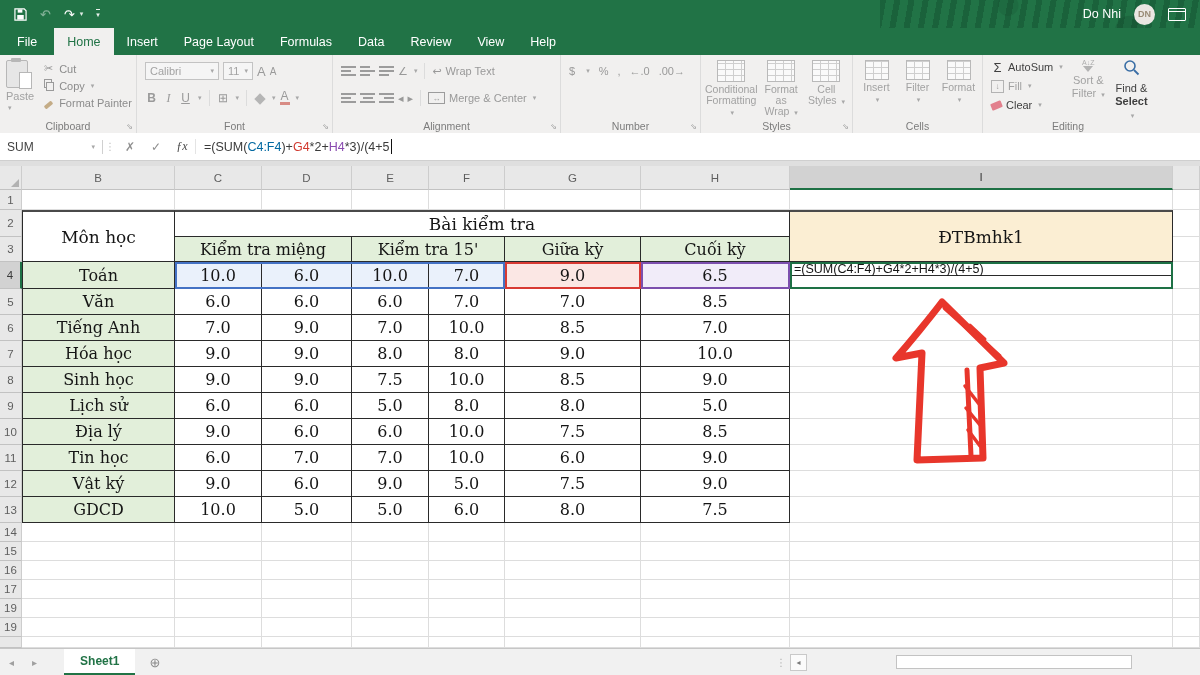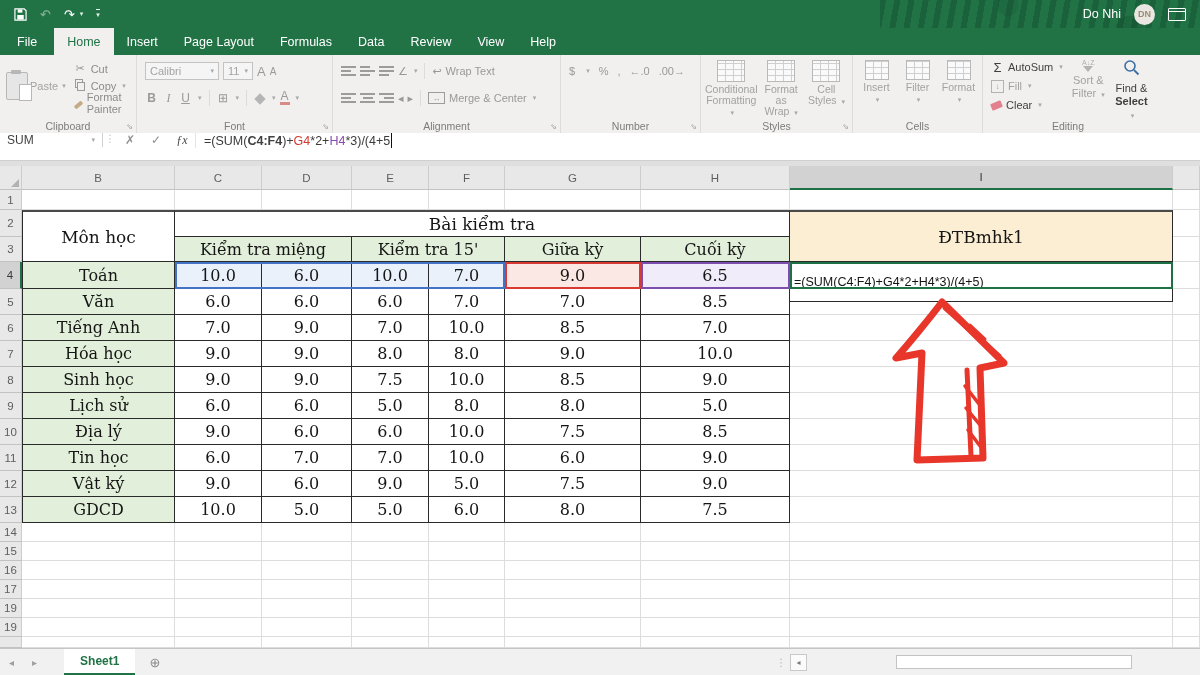--- a/index.html
+++ b/index.html
@@ -34,21 +34,21 @@
   
   #ribbon{position:absolute;top:55px;left:0;width:1200px;height:78px;background:#f1f0ef;border-bottom:1px solid #c9c9c9;display:flex}
   .grp{position:relative;border-right:1px solid #dcdcdc;flex:0 0 auto;box-sizing:border-box}
   .grp-label{position:absolute;bottom:1px;left:0;right:0;text-align:center;font-size:10.5px;color:#7c7c7c}
   .launch{position:absolute;right:3px;bottom:2px;font-size:8px;color:#9c9c9c}
   .gy{color:#a2a2a2}.dk{color:#3f3f3f}
   .dd{font-size:7px;color:#a8a8a8;margin-left:2px}
   .vsep{width:1px;height:16px;background:#dcdcdc;margin:0 3px}
   
   .clip-wrap{display:flex;padding:5px 4px 0 6px;gap:8px}
-  .paste-btn{display:flex;flex-direction:row;align-items:center;gap:2px}
+  .paste-btn{display:flex;flex-direction:column;gap:2px}
   .ico-paste{width:20px;height:26px;border:1px solid #b7b7b7;border-radius:2px;background:#e6e6e6;position:relative}
   .ico-paste::before{content:"";position:absolute;top:-3px;left:4px;width:10px;height:4px;background:#b7b7b7;border-radius:1px}
   .ico-paste::after{content:"";position:absolute;right:-5px;bottom:-2px;width:11px;height:15px;background:#fff;border:1px solid #b7b7b7}
   .paste-lbl{font-size:11px;color:#a2a2a2}
   .srow{display:flex;align-items:center;gap:4px;font-size:11px;color:#8c8c8c;height:17px}
   .si{font-size:11px;color:#9a9a9a;width:13px;text-align:center}
   .ico-copy{position:relative;width:10px;height:11px;display:inline-block}
   .ico-copy::before,.ico-copy::after{content:"";position:absolute;width:6px;height:7px;border:1px solid #9a9a9a;background:#f1f0ef}
   .ico-copy::before{left:0;top:0}.ico-copy::after{left:2px;top:3px}
   .ico-fp{width:9px;height:4px;background:#b08f5a;transform:rotate(-40deg);border-radius:1px;display:inline-block;opacity:.7}
@@ -81,21 +81,21 @@
   .edit-wrap{display:flex;padding:4px 4px 0 8px;gap:8px}
   .edit-col{display:flex;flex-direction:column;gap:3px}
   .erow{display:flex;align-items:center;gap:4px;font-size:11px;height:16px}
   .sigma{font-size:13px;color:#3f3f3f;width:13px;text-align:center}
   .ico-fillcmd{width:11px;height:11px;border:1px solid #b3b3b3;font-size:8px;color:#9a9a9a;display:flex;align-items:center;justify-content:center}
   .ico-eraser{width:11px;height:7px;background:#e2808d;border-radius:1px;transform:rotate(-22deg)}
   .sortico{display:flex;flex-direction:column;align-items:center;font-size:7px;color:#adadad;line-height:7px}
   .funnel{width:0;height:0;border-left:5px solid transparent;border-right:5px solid transparent;border-top:6px solid #b3b3b3}
   .two-line{font-size:11px;line-height:13px;text-align:center}
   
-  #fbar{position:absolute;top:133px;left:0;width:1200px;height:28px;background:#fff;border-bottom:1px solid #cfcfcf;display:flex;align-items:flex-start;box-sizing:border-box}
+  #fbar{position:absolute;top:133px;left:0;width:1200px;height:28px;background:#fff;border-bottom:1px solid #cfcfcf;display:flex;align-items:center;box-sizing:border-box}
   .namebox{width:88px;border-right:1px solid #d0d0d0;display:flex;align-items:center;justify-content:space-between;padding:0 7px;font-size:12px;color:#3f3f3f}
   .fb-sep{width:14px;display:flex;align-items:center;justify-content:center;color:#bdbdbd;font-size:10px}
   .fb-btn{width:26px;display:flex;align-items:center;justify-content:center;font-size:12px;color:#8f8f8f}
   .fb-fx{font-family:"Liberation Serif",serif;font-style:italic;color:#4a4a4a}
   .fb-input{flex:1;display:flex;align-items:center;padding-left:8px;font-size:12.5px;border-left:1px solid #e4e4e4}
   .caret{display:inline-block;width:1px;height:15px;background:#111;margin-left:1px}
   
   #sheet{position:absolute;top:166px;left:0;width:1200px;height:482px;background:#fff;overflow:hidden}
   .g-hdr{position:absolute;background:#e8e8e8;border-right:1px solid #cdcdcd;border-bottom:1px solid #c2c2c2;font-size:11.5px;color:#5e5e5e;display:flex;align-items:center;justify-content:center;box-sizing:border-box}
   .g-hdr.sel-col{background:#d2d2d2;border-bottom:2px solid #1e7145;color:#3a3a3a}
@@ -362,21 +362,21 @@
 <div id="fbar">
   <div class="namebox">
     <span>SUM</span>
     <span class="dd">▾</span>
   </div>
   <div class="fb-sep">⋮</div>
   <div class="fb-btn">✗</div>
   <div class="fb-btn">✓</div>
   <div class="fb-btn fb-fx">ƒx</div>
   <div class="fb-input">
-      <span><span style="color: rgb(59, 59, 59);">=(SUM(</span><span style="color: #404040; font-weight: bold;">C4:F4</span><span style="color: rgb(59, 59, 59);">)+</span><span style="color: rgb(209, 58, 48);">G4</span><span style="color: rgb(59, 59, 59);">*2+</span><span style="color: rgb(138, 75, 176);">H4</span><span style="color: rgb(59, 59, 59);">*3)/(4+5</span></span>
+      <span><span style="color: rgb(59, 59, 59);">=(SUM(</span><span style="color: #0369a1;">C4:F4</span><span style="color: rgb(59, 59, 59);">)+</span><span style="color: rgb(209, 58, 48);">G4</span><span style="color: rgb(59, 59, 59);">*2+</span><span style="color: rgb(138, 75, 176);">H4</span><span style="color: rgb(59, 59, 59);">*3)/(4+5</span></span>
       <span class="caret"></span>
     </div>
 </div>
 
 <div id="sheet">
   <div id="grid">
       <div class="g-hdr corner" style="left: 0px; top: 0px; width: 22px; height: 24px;"></div>
       <div class="g-hdr" style="left: 22px; top: 0px; width: 153px; height: 24px;">B</div>
       <div class="g-hdr" style="left: 175px; top: 0px; width: 87px; height: 24px;">C</div>
       <div class="g-hdr" style="left: 262px; top: 0px; width: 90px; height: 24px;">D</div>
@@ -656,21 +656,21 @@
       <div class="t-cell serif" style="left: 429px; top: 305px; width: 76px; height: 26px;">5.0</div>
       <div class="t-cell serif" style="left: 505px; top: 305px; width: 136px; height: 26px;">7.5</div>
       <div class="t-cell serif" style="left: 641px; top: 305px; width: 149px; height: 26px;">9.0</div>
       <div class="t-cell serif left-edge" style="left: 22px; top: 331px; width: 153px; height: 26px; background: rgb(226, 239, 218);">GDCD</div>
       <div class="t-cell serif" style="left: 175px; top: 331px; width: 87px; height: 26px;">10.0</div>
       <div class="t-cell serif" style="left: 262px; top: 331px; width: 90px; height: 26px;">5.0</div>
       <div class="t-cell serif" style="left: 352px; top: 331px; width: 77px; height: 26px;">5.0</div>
       <div class="t-cell serif" style="left: 429px; top: 331px; width: 76px; height: 26px;">6.0</div>
       <div class="t-cell serif" style="left: 505px; top: 331px; width: 136px; height: 26px;">8.0</div>
       <div class="t-cell serif" style="left: 641px; top: 331px; width: 149px; height: 26px;">7.5</div>
-      <div class="t-cell formula-cell" style="left: 790px; top: 96px; width: 383px; height: 40px;">=(SUM(C4:F4)+G4*2+H4*3)/(4+5)</div>
+      <div class="t-cell formula-cell" style="left: 790px; top: 96px; width: 383px; height: 14px;">=(SUM(C4:F4)+G4*2+H4*3)/(4+5)</div>
       <div class="rng" style="left: 175px; top: 96px; width: 330px; height: 27px; border-color: rgb(68, 114, 196);"></div>
       <div class="rng" style="left: 505px; top: 96px; width: 136px; height: 27px; border-color: rgb(216, 58, 51);"></div>
       <div class="rng" style="left: 641px; top: 96px; width: 149px; height: 27px; border-color: rgb(124, 79, 174);"></div>
       <div class="rng" style="left: 790px; top: 96px; width: 383px; height: 27px; border-color: rgb(30, 113, 69);"></div>
     </div>
   <div id="arrow">
     <svg width="135" height="180" viewBox="0 0 135 180">
       <g stroke="#e8362b" fill="none" stroke-linecap="round" stroke-linejoin="round">
         <path d="M57 8 C48 20 22 52 11 64 L37 59 L32 166 L98 164 L95 74 L119 69 Z" stroke-width="7"></path>
         <path d="M60 14 L114 62" stroke-width="5"></path>

